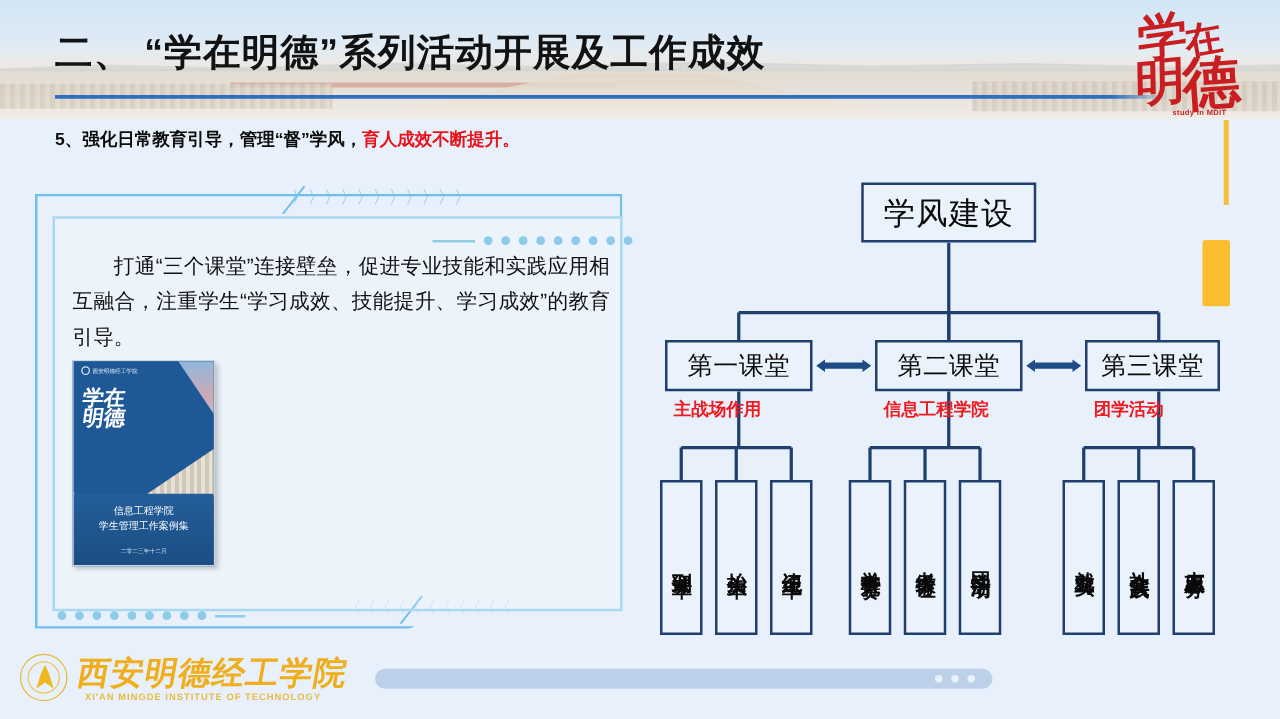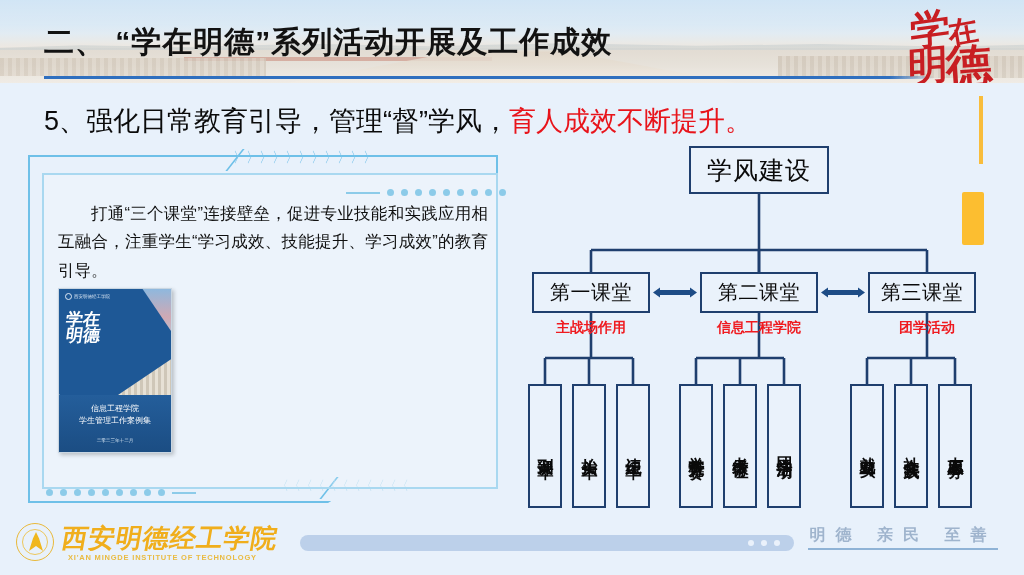--- a/index.html
+++ b/index.html
@@ -5,21 +5,21 @@
   * { box-sizing: border-box; margin:0; padding:0; }
   html,body { width:1024px; height:575px; overflow:hidden; }
   body {
     font-family: "Liberation Sans", sans-serif;
     background:#e8f1fb;
     position:relative;
   }
 
   
   #header{
-    position:absolute; left:0; top:0; width:1024px; height:83px;
+    position:absolute; left:0; top:0; width:1024px; height:95px;
     overflow:hidden;
     background:
       linear-gradient(180deg, rgba(255,255,255,.25) 0%, rgba(255,255,255,.10) 40%, rgba(255,255,255,.55) 100%),
       linear-gradient(180deg,#cfe3f3 0%, #bcd7ee 30%, #d9d2c8 62%, #cfcfc8 78%, #e6e8e6 100%);
   }
   
   #hdr-photo{ position:absolute; inset:0; opacity:.75; }
   #hdr-photo .sky{ position:absolute; left:0; top:0; width:100%; height:58%;
     background:linear-gradient(180deg,#cfe4f5,#eaf2f8 70%,#f3ece3); }
   #hdr-photo .hills{ position:absolute; left:0; top:48%; width:100%; height:16%;
@@ -55,21 +55,21 @@
   #brand-seal .c1{ left:2px;  top:-2px; font-size:40px; transform:rotate(-8deg) skewX(-6deg); }
   #brand-seal .c2{ left:40px; top:8px;  font-size:30px; transform:rotate(-10deg); }
   #brand-seal .c3{ left:0px;  top:34px; font-size:40px; transform:rotate(-5deg) skewX(-4deg); }
   #brand-seal .c4{ left:38px; top:32px; font-size:46px; transform:rotate(-4deg); }
   #brand-seal .sub{ position:absolute; left:30px; bottom:2px; font-size:6px;
     letter-spacing:.3px; font-weight:bold; }
 
   
   #subtitle{
     position:absolute; left:44px; top:103px;
-    font-size:27px; font-weight:normal; color:#0b0b0b; white-space:nowrap;
+    font-size:14px; font-weight:bold; color:#0b0b0b; white-space:nowrap;
   }
   #subtitle .hl{ color:#e8141b; }
 
   
   #orange-stem{ position:absolute; left:979px; top:96px; width:4px; height:68px; background:#f9bd3b; }
   #orange-bar{ position:absolute; left:962px; top:192px; width:22px; height:53px;
     background:#fcbe30; border-radius:2px; }
 
   
   #panel{
@@ -160,21 +160,21 @@
   }
   .nodebox.root{ font-size:25px; letter-spacing:1px; }
   .nodebox.mid{ font-size:20px; letter-spacing:.5px; }
   .nodebox.leaf{
     font-size:16px; writing-mode:vertical-rl; text-orientation:upright;
     letter-spacing:2px; padding-top:4px; font-weight:bold;
     font-family:"DejaVu Sans", sans-serif;
   }
   .redlabel{
     position:absolute; color:#ef1b20; font-size:14px; font-weight:bold;
-    white-space:nowrap; text-align:center;
+    white-space:nowrap; text-align:left;
   }
 
   
   #footer{ position:absolute; left:0; bottom:0; width:1024px; height:62px; }
   #uni-logo{ position:absolute; left:16px; top:8px; width:270px; height:46px; }
   #uni-logo .emb{ position:absolute; left:0; top:2px; width:38px; height:38px;
     border:1.6px solid #e8b93a; border-radius:50%; }
   #uni-logo .emb:after{ content:""; position:absolute; left:5px; top:5px; right:5px; bottom:5px;
     border:1px solid #edc75c; border-radius:50%; }
   #uni-logo .flame{ position:absolute; left:12px; top:8px; width:14px; height:19px;
@@ -338,17 +338,13 @@
     <div class="cn">西安明德经工学院</div>
     <div class="en">XI'AN MINGDE INSTITUTE OF TECHNOLOGY</div>
   </div>
   <div id="progress">
     <div class="dots">
         <i></i>
         <i></i>
         <i></i>
       </div>
   </div>
-  <div id="motto">
-    <div class="txt">明德 亲民 至善</div>
-    <div class="ul"></div>
-  </div>
 </div>
 
 </body></html>

